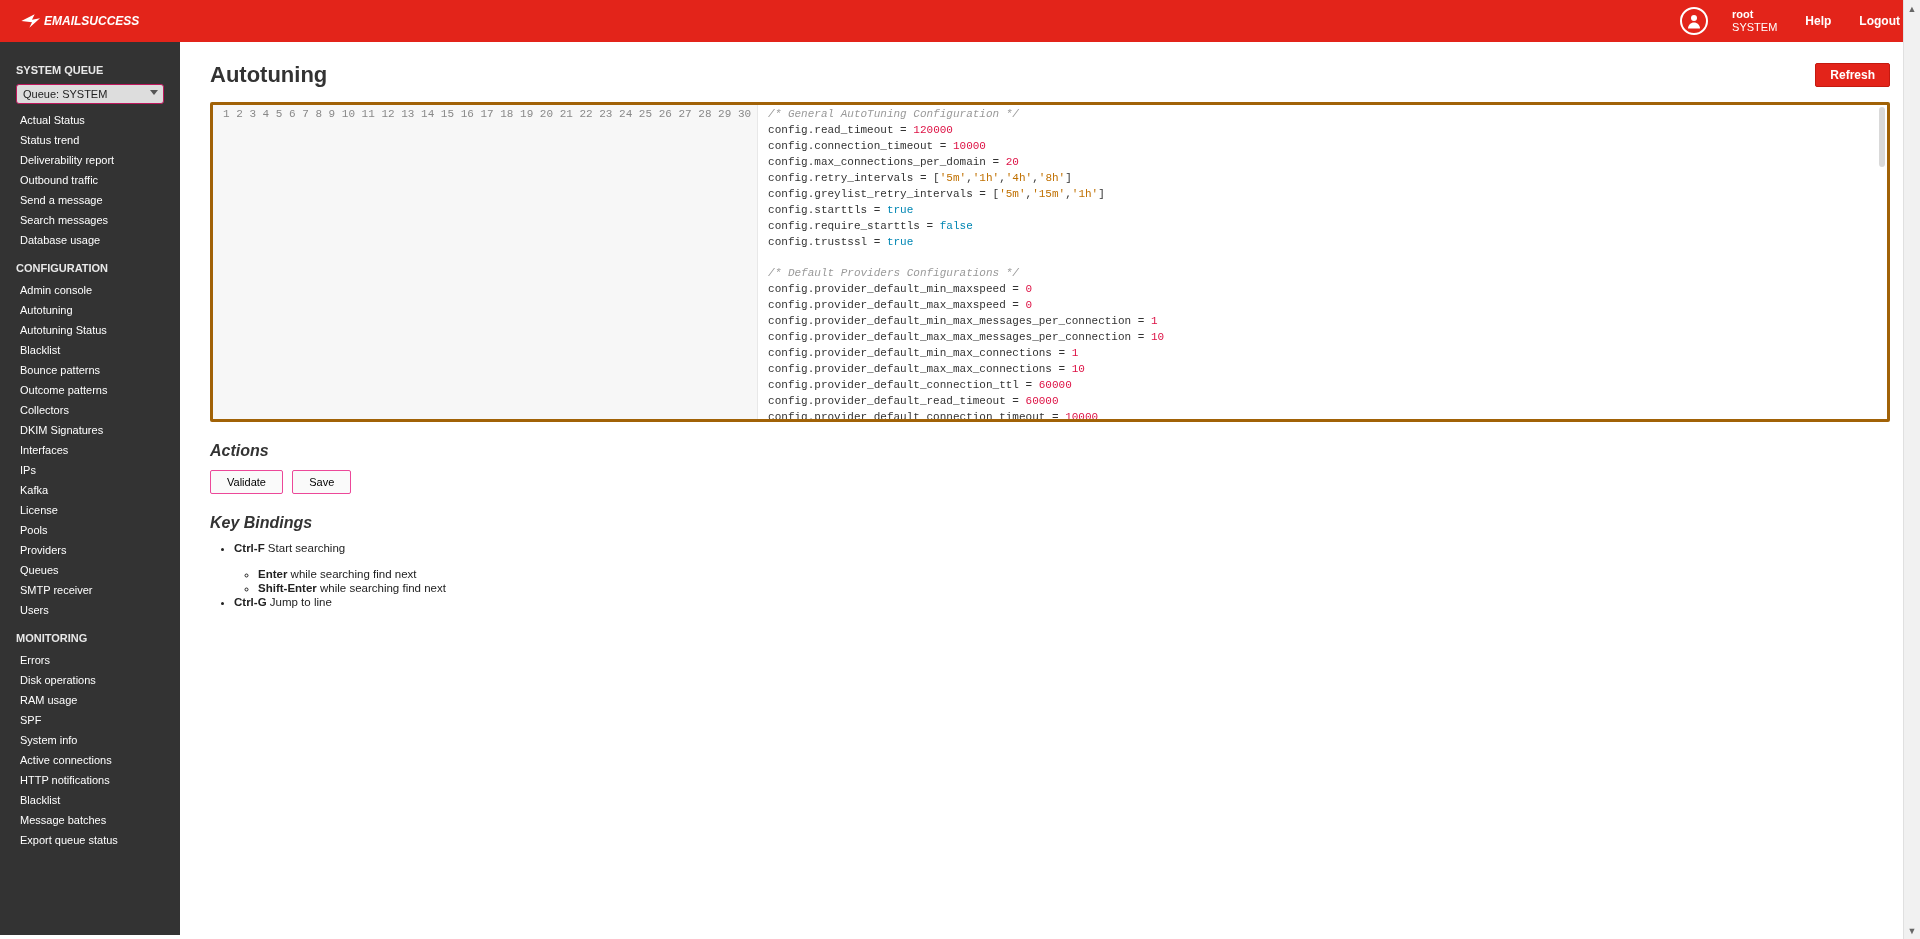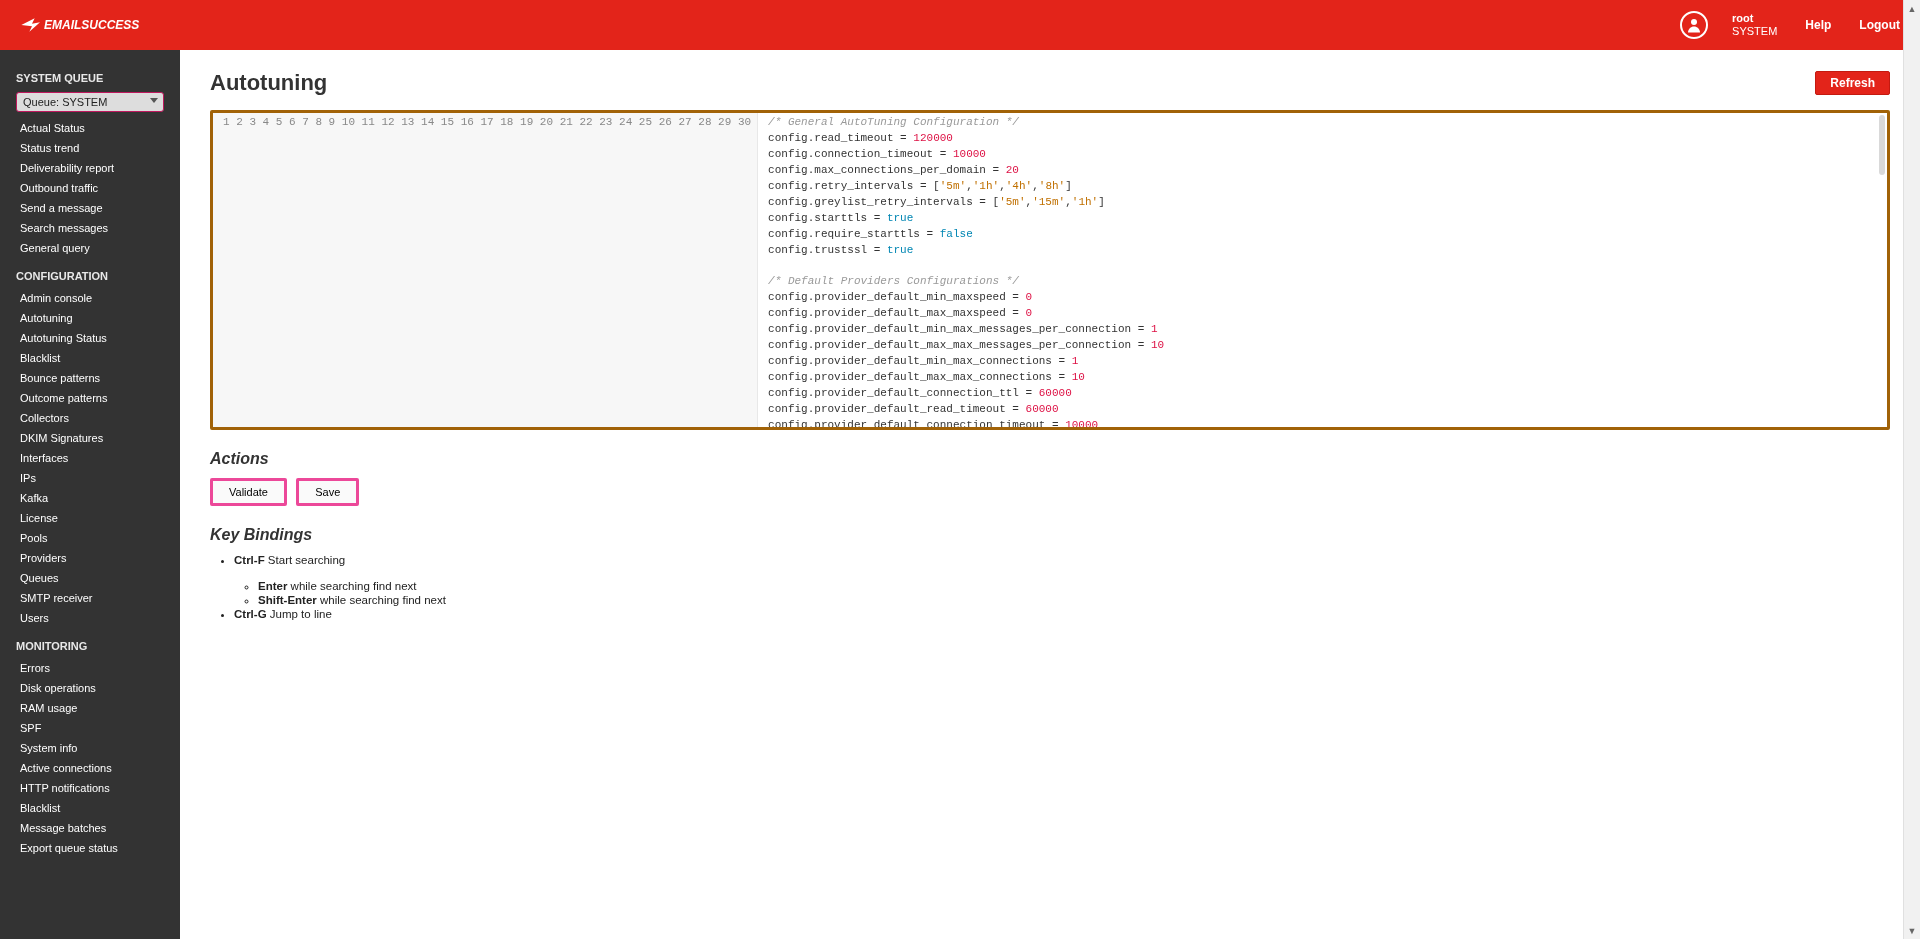--- a/index.html
+++ b/index.html
@@ -1,17 +1,17 @@
 <!DOCTYPE html>
 <html><head>
 <meta charset="utf-8">
 <style>
 * { margin: 0; padding: 0; box-sizing: border-box; }
 body { font-family: Arial, Helvetica, sans-serif; font-size: 12px; background: #fff; color: #333; overflow: hidden; }
-.header { background: #e3241a; height: 50px; display: flex; align-items: center; padding: 0 20px; color: #fff; }
+.header { background: #e3241a; height: 42px; display: flex; align-items: center; padding: 0 20px; color: #fff; }
 .logo { display: flex; align-items: center; }
 .logo svg { height: 20px; }
 .header-spacer { flex: 1; }
 .user-block { display: flex; align-items: center; gap: 24px; }
 .avatar-ring { width: 28px; height: 28px; border: 2px solid #fff; border-radius: 50%; display: flex; align-items: center; justify-content: center; }
 .avatar-ring svg { width: 18px; height: 18px; fill: #fff; }
 .user-text { font-size: 11px; line-height: 1.2; }
 .user-text .u1 { font-weight: bold; }
 .header-link { color: #fff; font-weight: bold; font-size: 12px; margin-left: 28px; cursor: pointer; }
 .layout { display: flex; height: calc(100vh - 46px); }
@@ -28,21 +28,21 @@
 .editor-box { border: 3px solid #a16207; border-radius: 2px; height: 320px; overflow: hidden; position: relative; }
 .editor { display: flex; font-family: "Courier New", monospace; font-size: 11px; line-height: 1.45; height: 100%; }
 .gutter { background: #f7f7f7; border-right: 1px solid #e8e8e8; text-align: right; color: #888; padding: 2px 6px 2px 10px; user-select: none; }
 .code { padding: 2px 10px; white-space: pre; overflow: auto; flex: 1; color: #333; }
 .c-comm { color: #999; font-style: italic; }
 .c-num { color: #d14; }
 .c-str { color: #c07000; }
 .c-bool { color: #0086b3; }
 .scroll-ghost { position: absolute; right: 2px; top: 2px; width: 6px; height: 60px; background: rgba(0,0,0,0.15); border-radius: 3px; }
 .section-h3 { font-size: 16px; font-weight: bold; font-style: italic; color: #333; margin: 20px 0 10px; }
-.btn-plain { background: #fafafa; border: 3px solid #ec4899; border-radius: 2px; padding: 5px 16px; font-size: 11px; cursor: pointer; margin-right: 6px; }
+.btn-plain { background: #fafafa; border: 1px solid #ec4899; border-radius: 2px; padding: 5px 16px; font-size: 11px; cursor: pointer; margin-right: 6px; }
 ul { list-style: disc; padding-left: 24px; font-size: 11.5px; color: #222; }
 ul ul { list-style: circle; margin-top: 14px; }
 li { margin: 2px 0; }
 b { font-weight: bold; }
 .pagescroll { position: fixed; right: 0; top: 0; bottom: 0; width: 17px; background: #f1f1f1; border-left: 1px solid #e0e0e0; }
 .pagescroll .up, .pagescroll .down { height: 17px; display: flex; align-items: center; justify-content: center; color: #666; font-size: 9px; }
 </style>
 </head>
 <body>
 
@@ -75,21 +75,21 @@
 <div class="layout">
   <div class="sidebar" id="sidebar">
       <div class="side-section">SYSTEM QUEUE</div>
       <div class="side-select"><button class="side-select-btn">Queue: SYSTEM</button><span class="side-select-caret"></span></div>
       <a class="side-link">Actual Status</a>
       <a class="side-link">Status trend</a>
       <a class="side-link">Deliverability report</a>
       <a class="side-link">Outbound traffic</a>
       <a class="side-link">Send a message</a>
       <a class="side-link">Search messages</a>
-      <a class="side-link">General query</a>
+      <a class="side-link">Database usage</a>
       <div class="side-section">CONFIGURATION</div>
       <a class="side-link">Admin console</a>
       <a class="side-link">Autotuning</a>
       <a class="side-link">Autotuning Status</a>
       <a class="side-link">Blacklist</a>
       <a class="side-link">Bounce patterns</a>
       <a class="side-link">Outcome patterns</a>
       <a class="side-link">Collectors</a>
       <a class="side-link">DKIM Signatures</a>
       <a class="side-link">Interfaces</a>

